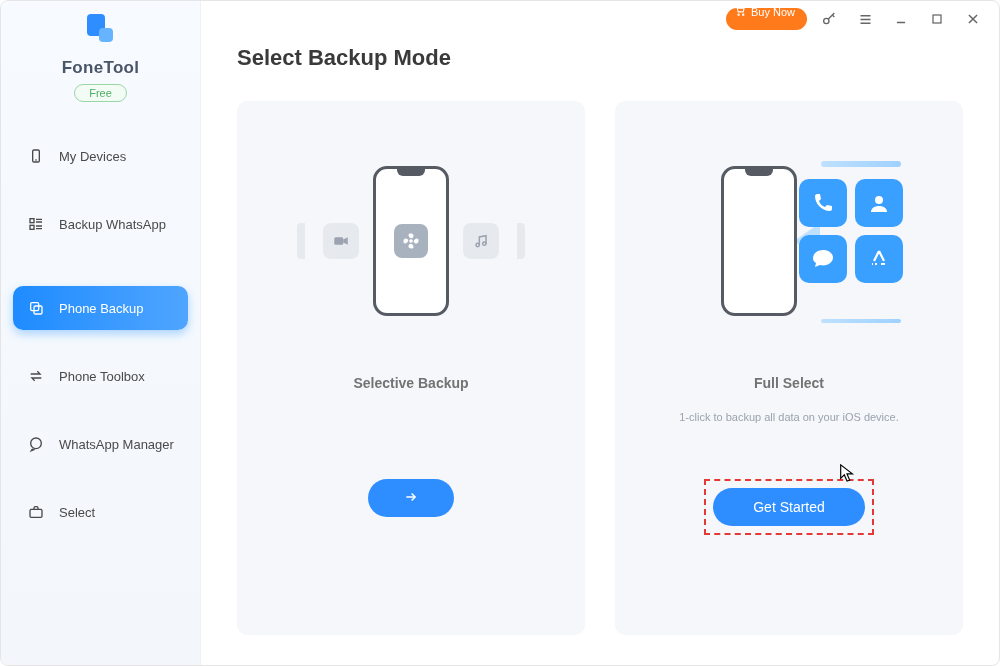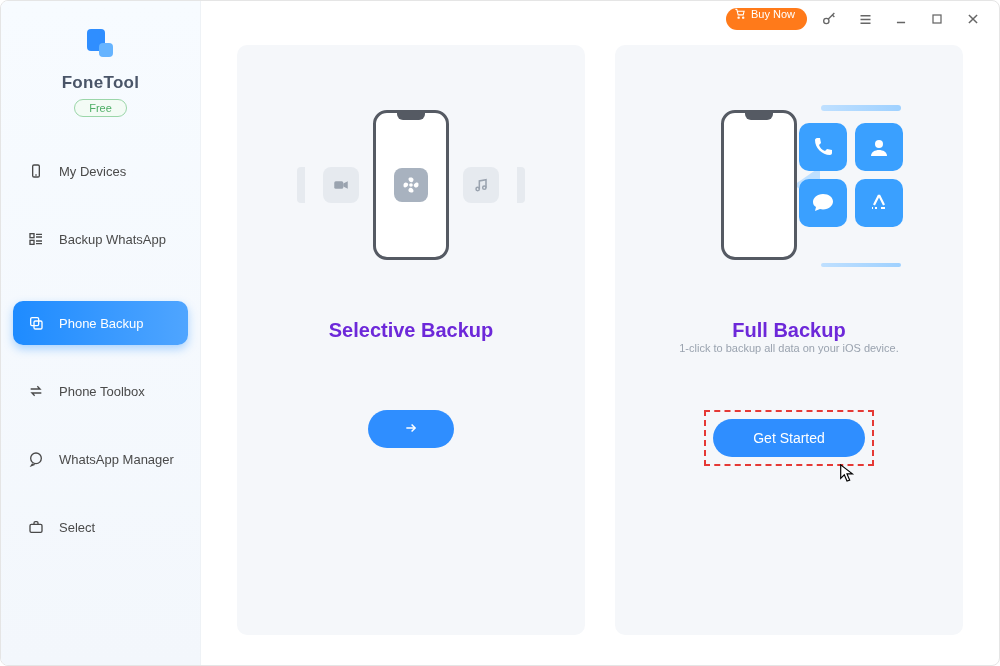--- a/index.html
+++ b/index.html
@@ -23,44 +23,44 @@
   gap: 8px;
   padding: 0 12px;
   z-index: 10;
 }
 .buy-now-btn {
   background: #ff7a1a;
   color: #fff;
   border: none;
   border-radius: 14px;
   height: 22px;
-  padding: 0 12px 0 8px;
+  padding: 0 12px 12px 8px;
   font-size: 11px;
   font-weight: 500;
   display: inline-flex;
-  align-items: flex-start;
+  align-items: flex-end;
   gap: 5px;
   cursor: pointer;
 }
 .title-icon {
   width: 28px;
   height: 28px;
   display: inline-flex;
   align-items: center;
   justify-content: center;
   cursor: pointer;
   color: #666;
   border-radius: 4px;
 }
 .sidebar {
   width: 200px;
   height: 100%;
   background: linear-gradient(180deg, #f7fbff 0%, #f3f7fc 100%);
   border-right: 1px solid #eef2f6;
-  padding-top: 24px;
+  padding-top: 9px;
   display: flex;
   flex-direction: column;
   align-items: stretch;
 }
 .brand {
   display: flex;
   flex-direction: column;
   align-items: center;
   margin-bottom: 26px;
 }
@@ -188,24 +188,24 @@
   display: flex;
   align-items: center;
   justify-content: center;
   color: #9aa3af;
 }
 .side-tile-left  { position: absolute; left: 66px; }
 .side-tile-right { position: absolute; right: 66px; }
 .side-sliver-l { position: absolute; left: 40px; width: 8px; height: 36px; background: #e6eaef; border-radius: 4px 0 0 4px; }
 .side-sliver-r { position: absolute; right: 40px; width: 8px; height: 36px; background: #e6eaef; border-radius: 0 4px 4px 0; }
 .card-title {
-  font-size: 20px;
+  font-size: 14px;
   font-weight: 700;
-  color: #6d28d9;
-  margin-bottom: 0;
+  color: #737373;
+  margin-bottom: 20px;
 }
 .card-desc {
   font-size: 11px;
   color: #9aa3af;
   text-align: center;
   min-height: 30px;
   margin-bottom: 38px;
 }
 .cta {
   background: #2f8eff;
@@ -391,20 +391,21 @@
             <rect x="3" y="8" width="18" height="12" rx="2"></rect>
             <path d="M9 8V6a2 2 0 012-2h2a2 2 0 012 2v2"></path>
           </svg>
       </span>
       <span>Select</span>
     </div>
   </nav>
 </aside>
 
 <main class="main">
+  <h1 class="page-title">Select Backup Mode</h1>
 
   <div class="cards">
 
     <div class="card">
       <div class="illus">
         <span class="side-sliver-l"></span>
         <span class="small-tile side-tile-left">
           <svg width="18" height="18" viewBox="0 0 24 24" fill="currentColor">
               <rect x="3" y="7" width="12" height="10" rx="2"></rect>
               <path d="M15 10l6-3v10l-6-3z"></path>
@@ -465,21 +466,21 @@
               </svg>
           </span>
           <span class="app-tile" style="background:#3aa0ff">
             <svg width="24" height="24" viewBox="0 0 24 24" fill="none" stroke="currentColor" stroke-width="2.2">
                 <path d="M8 17h2M14 17h4M5 17h1M12 4l-5 10M12 4l5 10"></path>
               </svg>
           </span>
         </div>
         <span class="full-bar-bot"></span>
       </div>
-      <div class="card-title">Full Backup</div>
+      <div class="card-title">Full Select</div>
       <div class="card-desc">1-click to backup all data on your iOS device.</div>
       <span class="highlight-dashed">
         <button class="cta">Get Started</button>
       </span>
     </div>
 
   </div>
 </main>
 
 <span class="cursor-svg">

